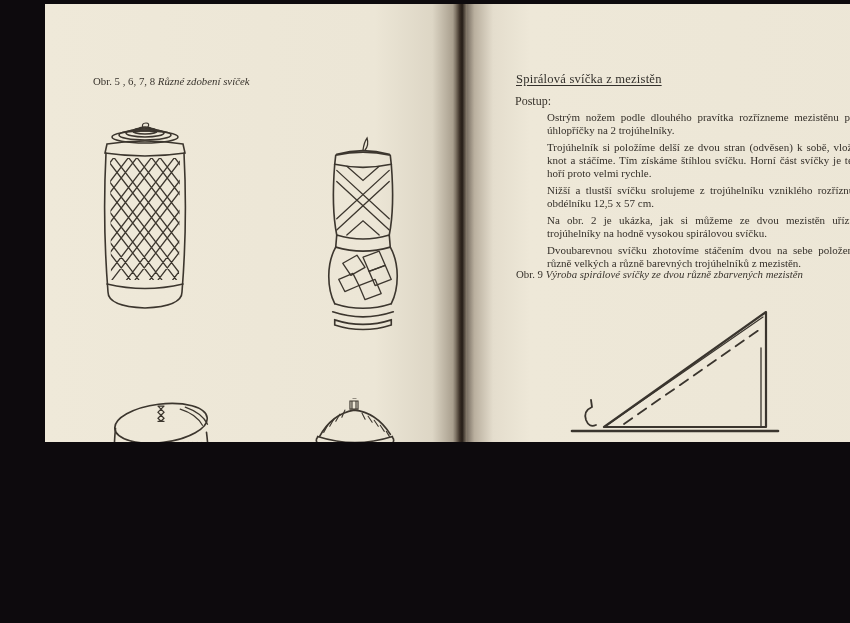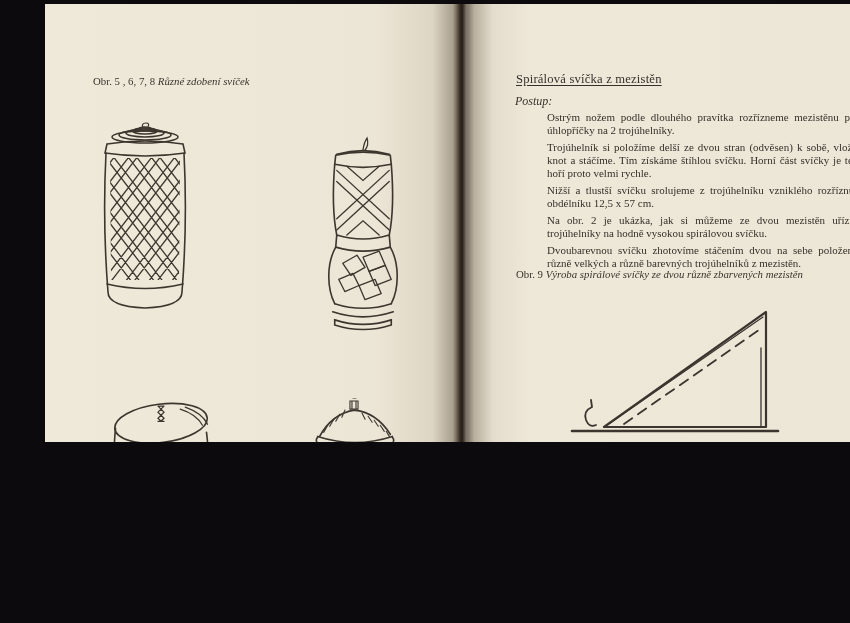--- a/index.html
+++ b/index.html
@@ -14,21 +14,21 @@
     background:linear-gradient(to right,#8d8272,#3a2f26 40%,#241c16 60%,#8d8272);}
   .edge-top{position:absolute;left:0;top:0;width:850px;height:4px;background:#0d0a0d;}
   .edge-bottom{position:absolute;left:0;top:609px;width:850px;height:14px;background:#0d0a0d;}
   .corner-wedge{position:absolute;left:784px;top:587px;width:66px;height:24px;background:#0d0a0d;
     clip-path:polygon(0 100%,100% 0,100% 100%);}
   .caption{position:absolute;font-size:10.8px;white-space:nowrap;color:#38332c;}
   .caption .ital{font-style:italic;}
   .pagenum{position:absolute;font-size:15px;color:#3a352e;}
   .heading{position:absolute;left:51px;top:68px;font-size:12.6px;color:#33302b;
     text-decoration:underline;text-underline-offset:2px;letter-spacing:.2px;white-space:nowrap;}
-  .postup{position:absolute;left:50px;top:90px;font-size:12px;font-style:italic;color:#38332c;text-align:center;}
+  .postup{position:absolute;left:50px;top:90px;font-size:12px;color:#38332c;text-align:center;}
   .steps{position:absolute;left:82px;top:107px;width:322px;}
   .step{font-size:11px;line-height:13px;margin:0 0 4px 0;text-align:justify;color:#35302a;}
   .fig{position:absolute;}
   svg{display:block;}
 </style>
 </head>
 <body>
 
 <div class="scan">
 

